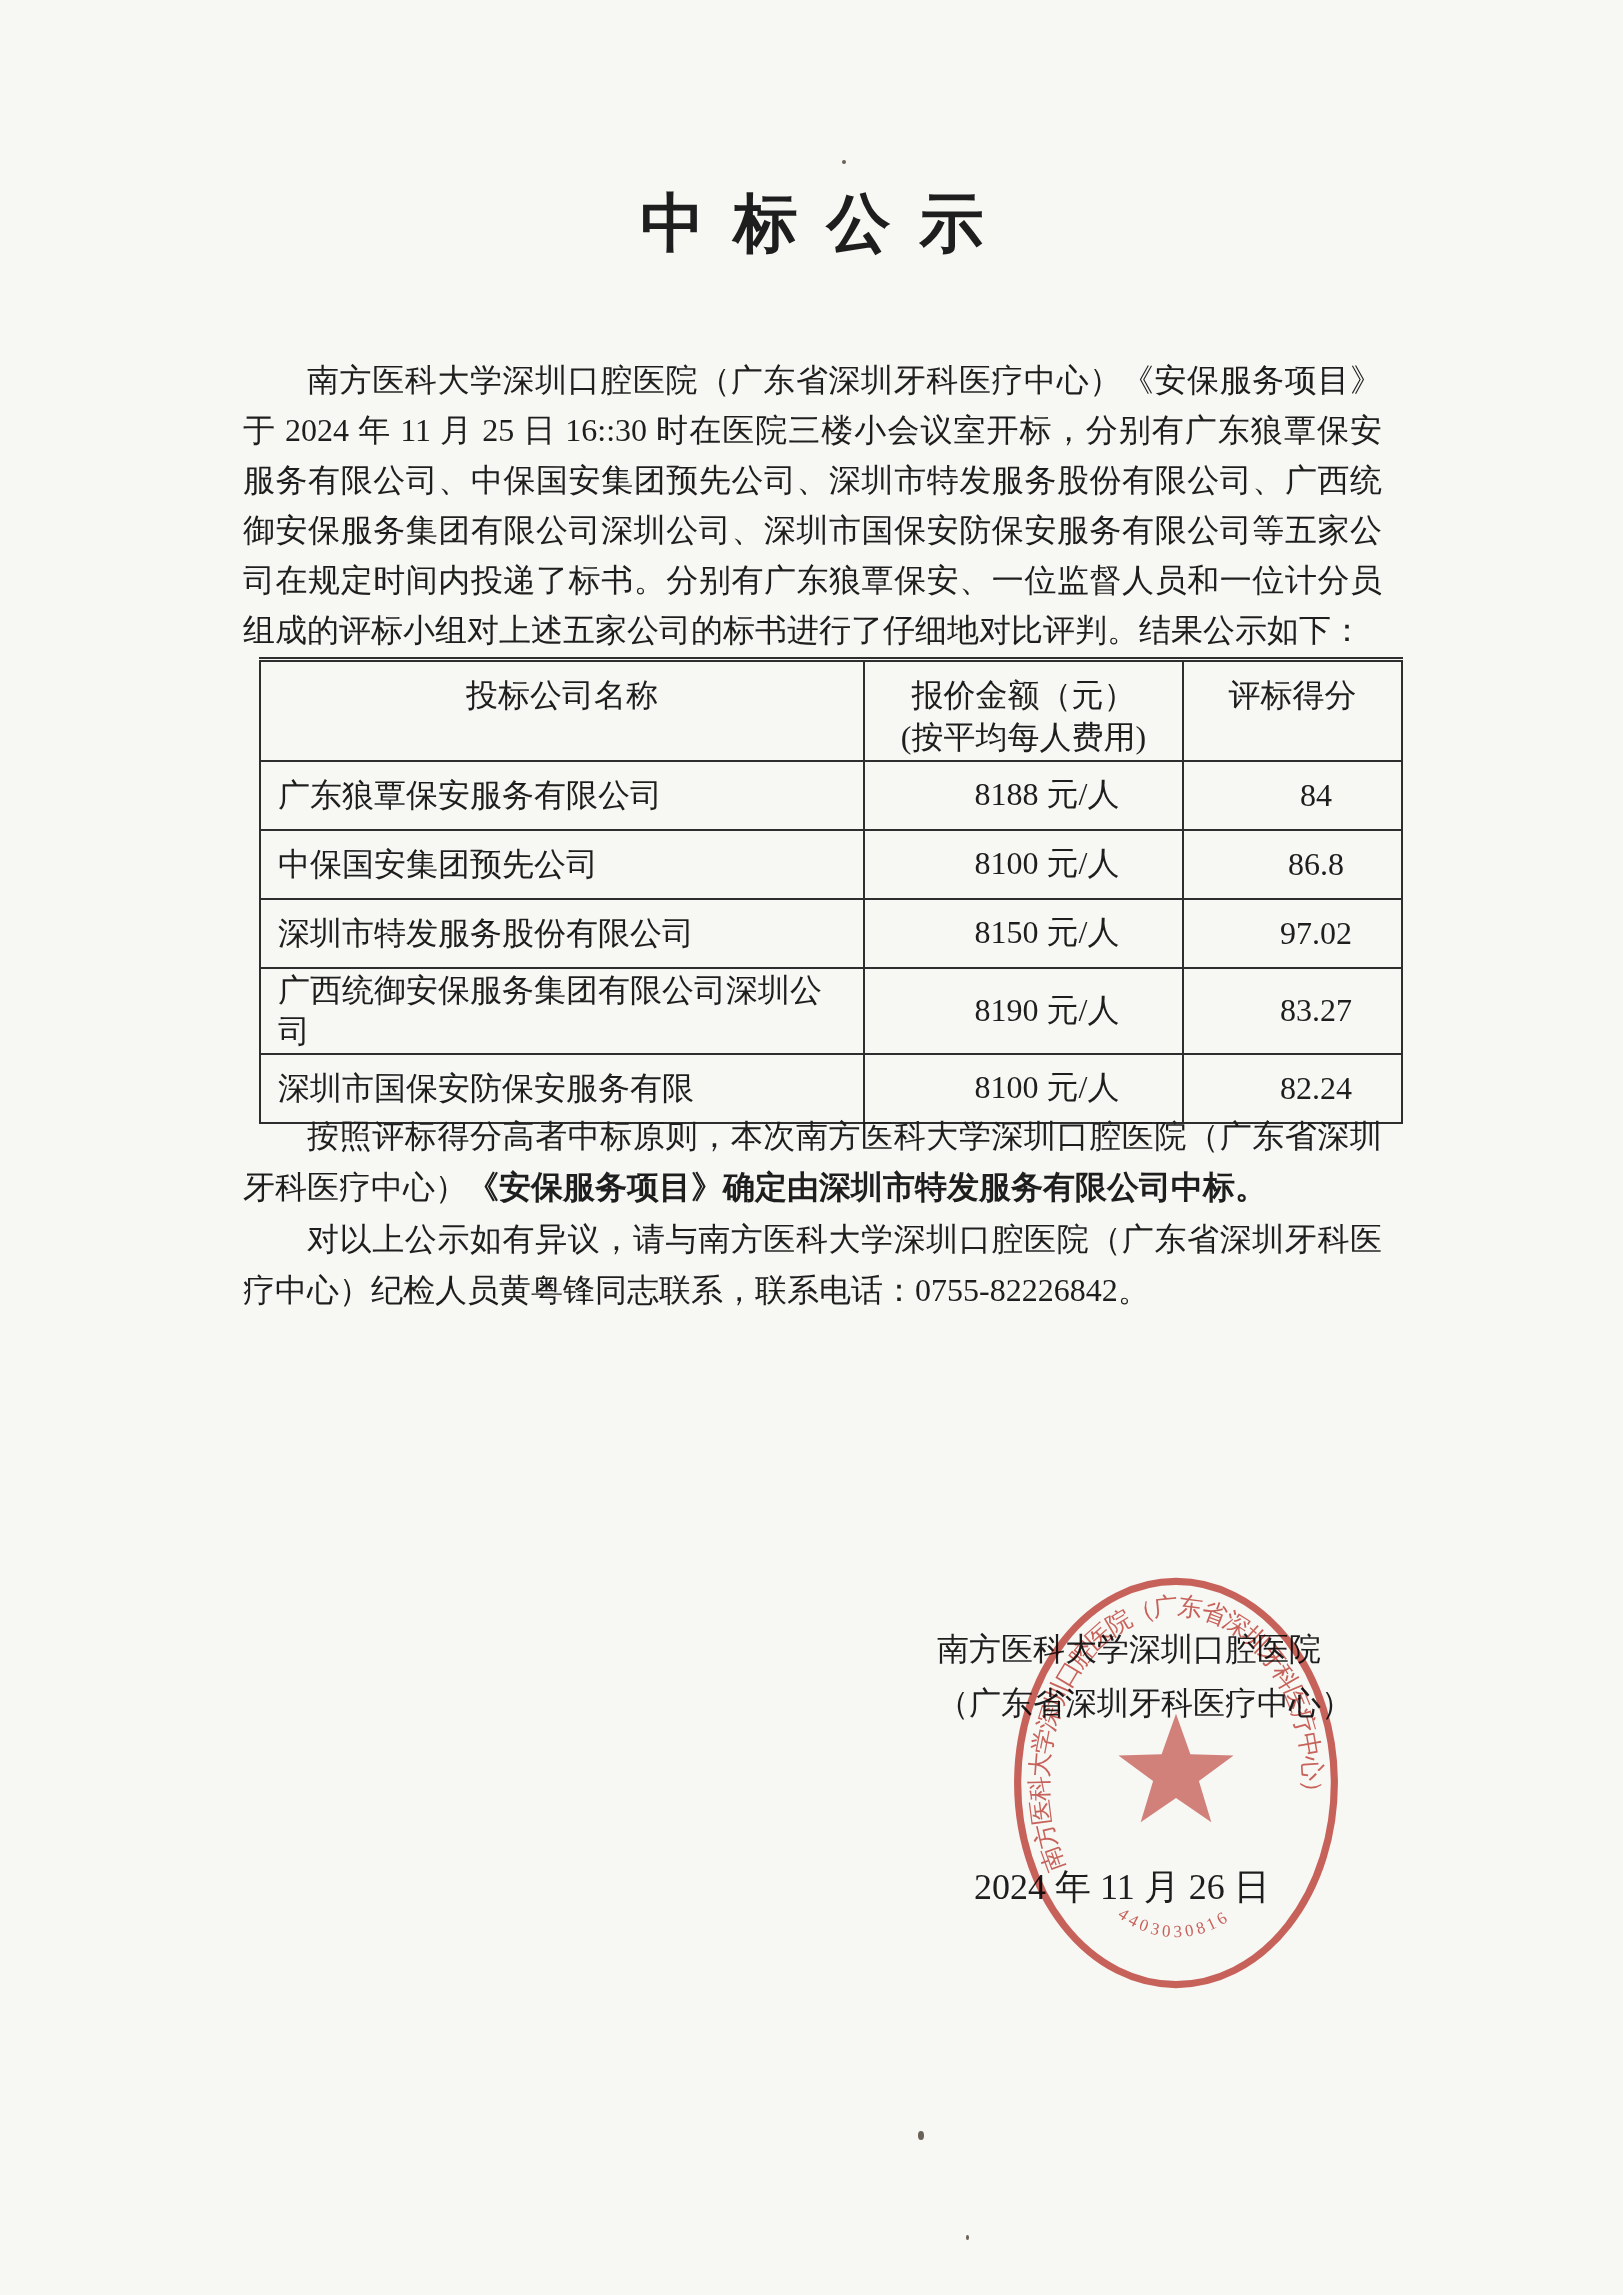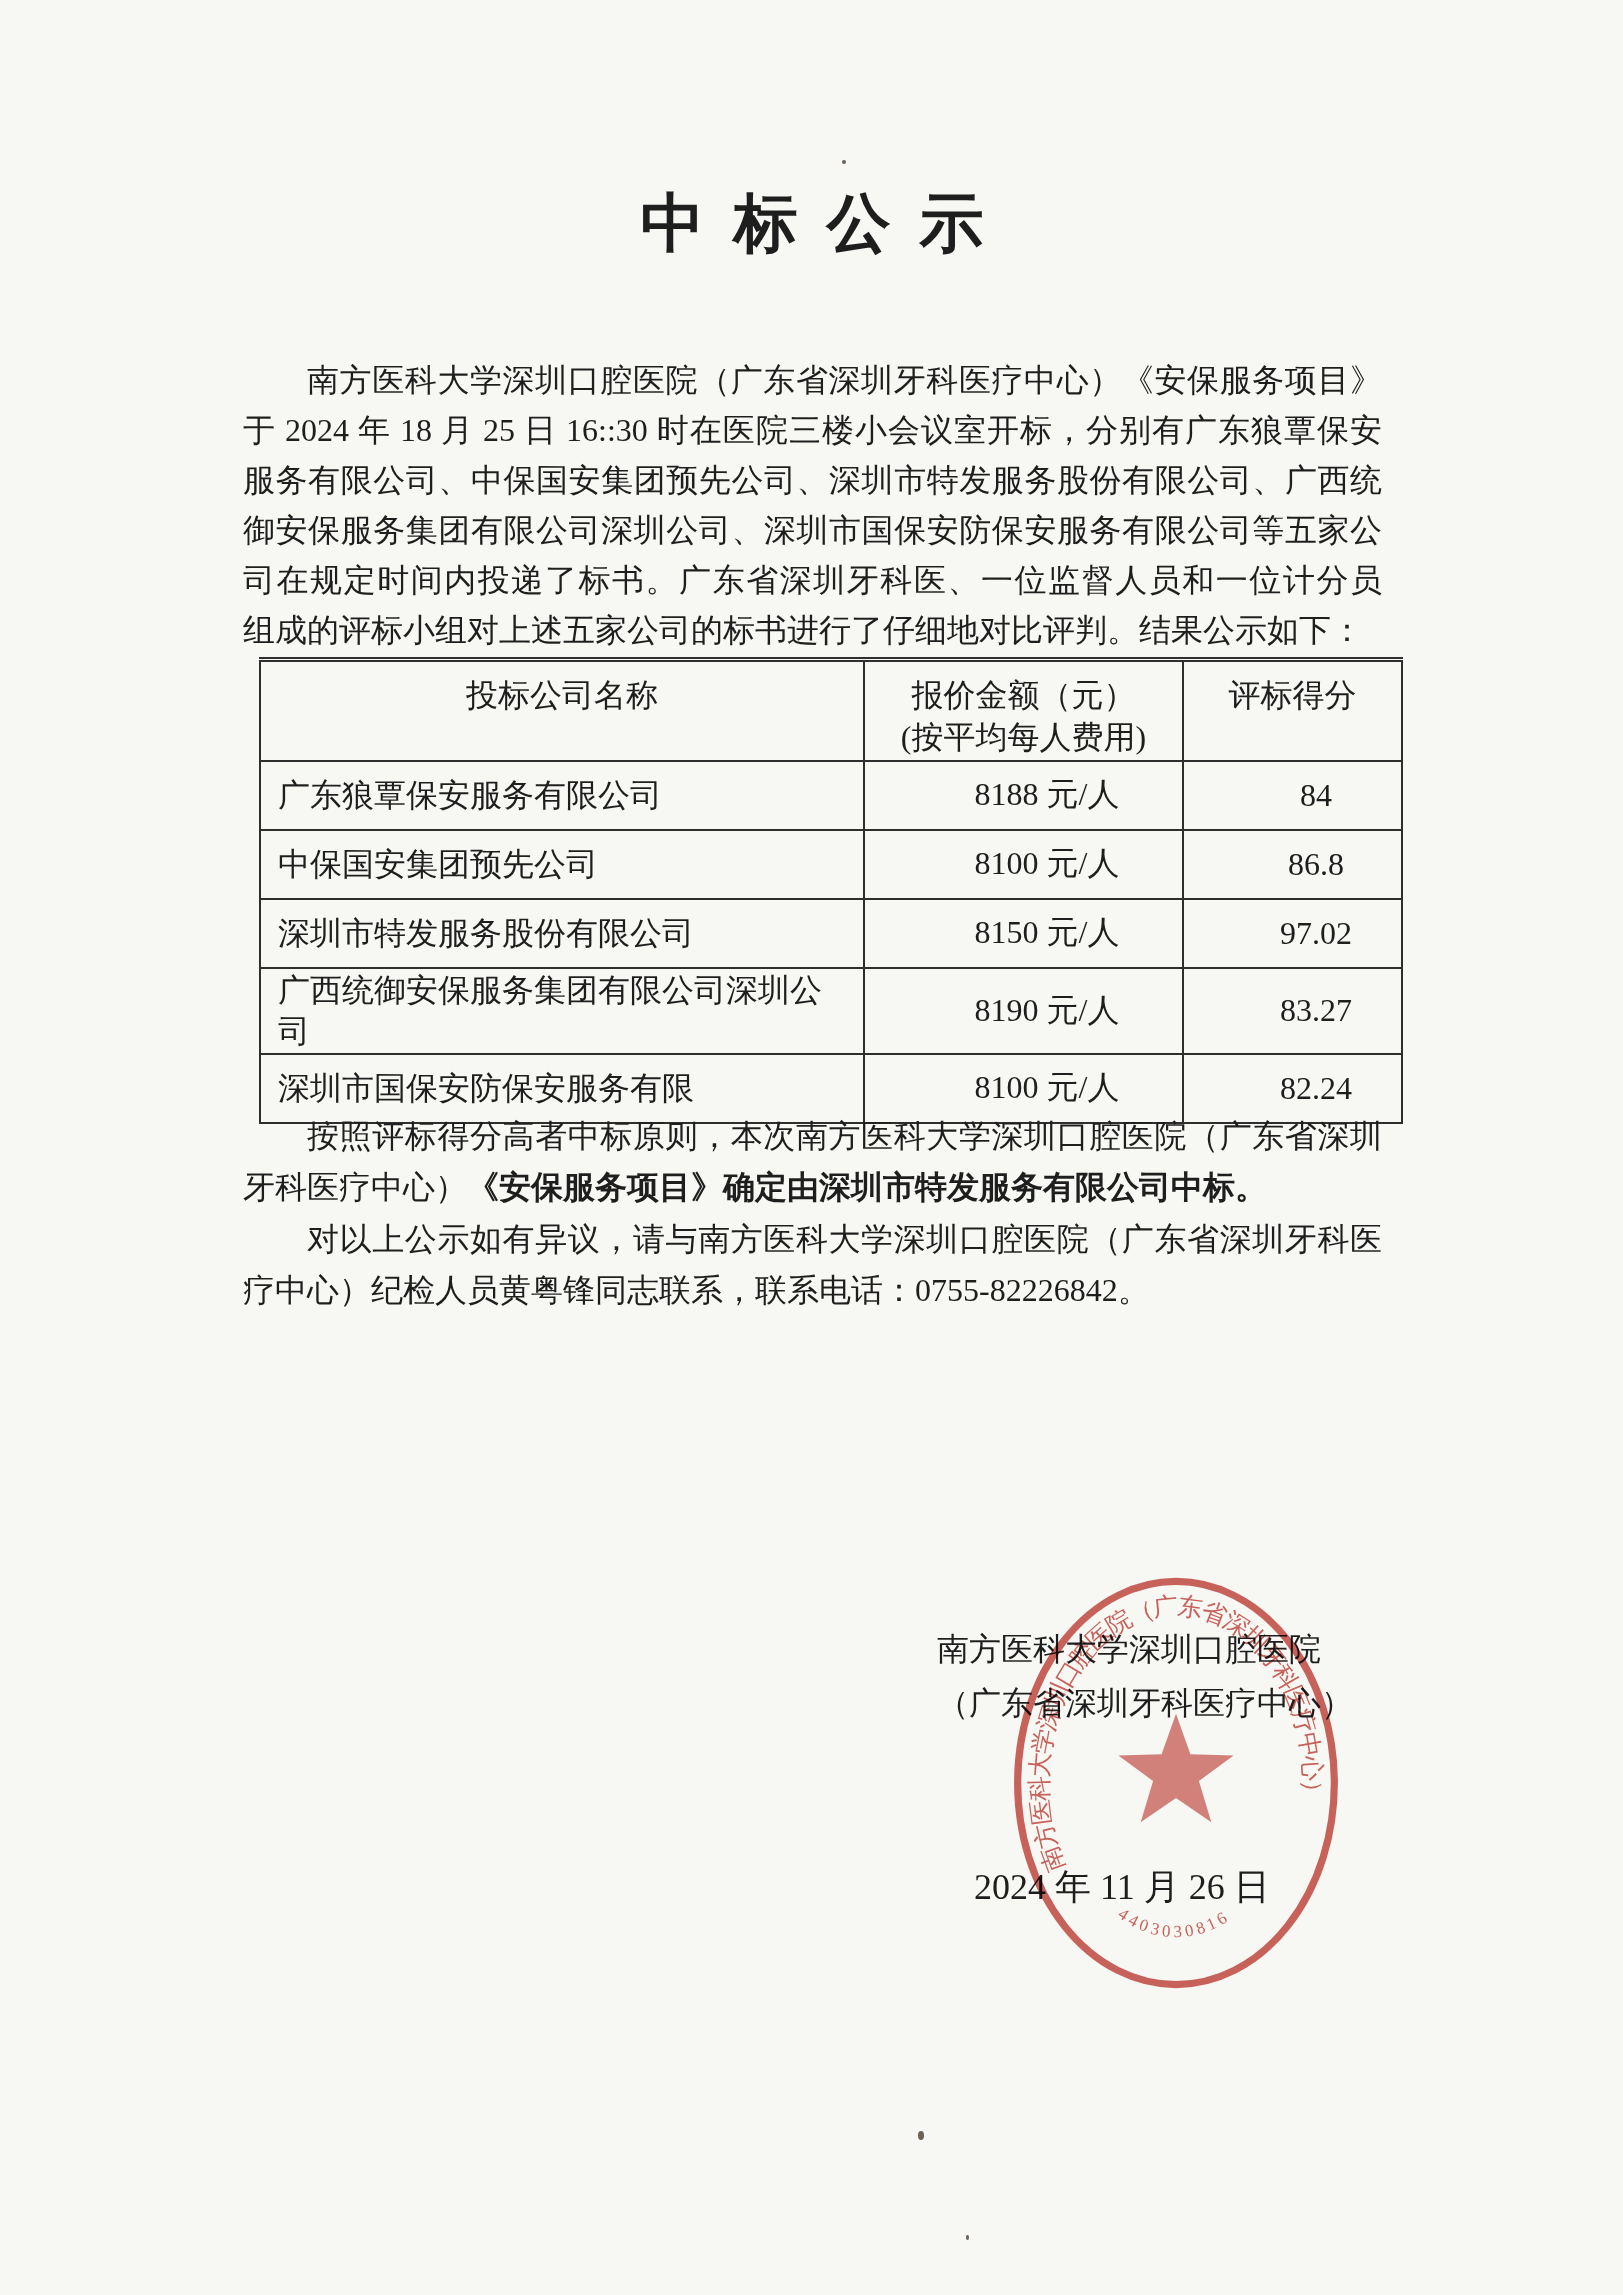--- a/index.html
+++ b/index.html
@@ -52,24 +52,24 @@
 </head>
 <body>
 
 <div class="page">
 
   <div class="title">中 标 公 示</div>
 
   <div class="para p1">
 
   <div class="line indent"><span>南方医科大学深圳口腔医院（广东省深圳牙科医疗中心）《安保服务项目》</span></div>
-      <div class="line"><span>于 2024 年 18 月 25 日 16::30 时在医院三楼小会议室开标，分别有广东狼覃保安</span></div>
+      <div class="line"><span>于 2024 年 11 月 25 日 16::30 时在医院三楼小会议室开标，分别有广东狼覃保安</span></div>
       <div class="line"><span>服务有限公司、中保国安集团预先公司、深圳市特发服务股份有限公司、广西统</span></div>
       <div class="line"><span>御安保服务集团有限公司深圳公司、深圳市国保安防保安服务有限公司等五家公</span></div>
-      <div class="line"><span>司在规定时间内投递了标书。广东省深圳牙科医、一位监督人员和一位计分员</span></div>
+      <div class="line"><span>司在规定时间内投递了标书。分别有广东狼覃保安、一位监督人员和一位计分员</span></div>
       <div class="line last"><span>组成的评标小组对上述五家公司的标书进行了仔细地对比评判。结果公示如下：</span></div>
     </div>
 
   <table class="results">
     <colgroup>
         <col style="width:604px">
         <col style="width:319px">
         <col style="width:219px">
       </colgroup>
     <thead>

